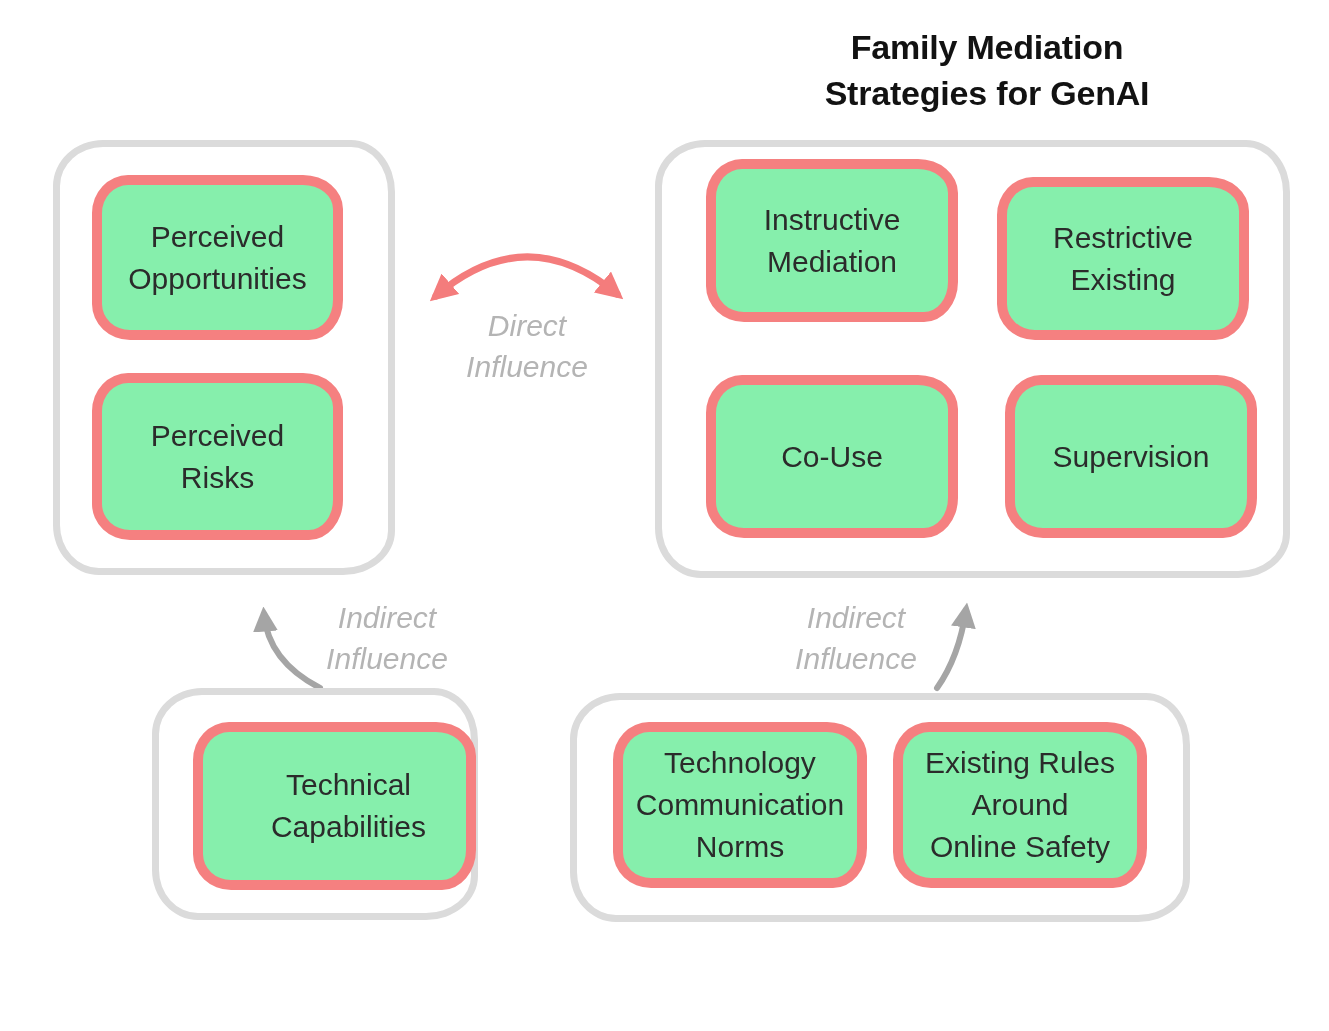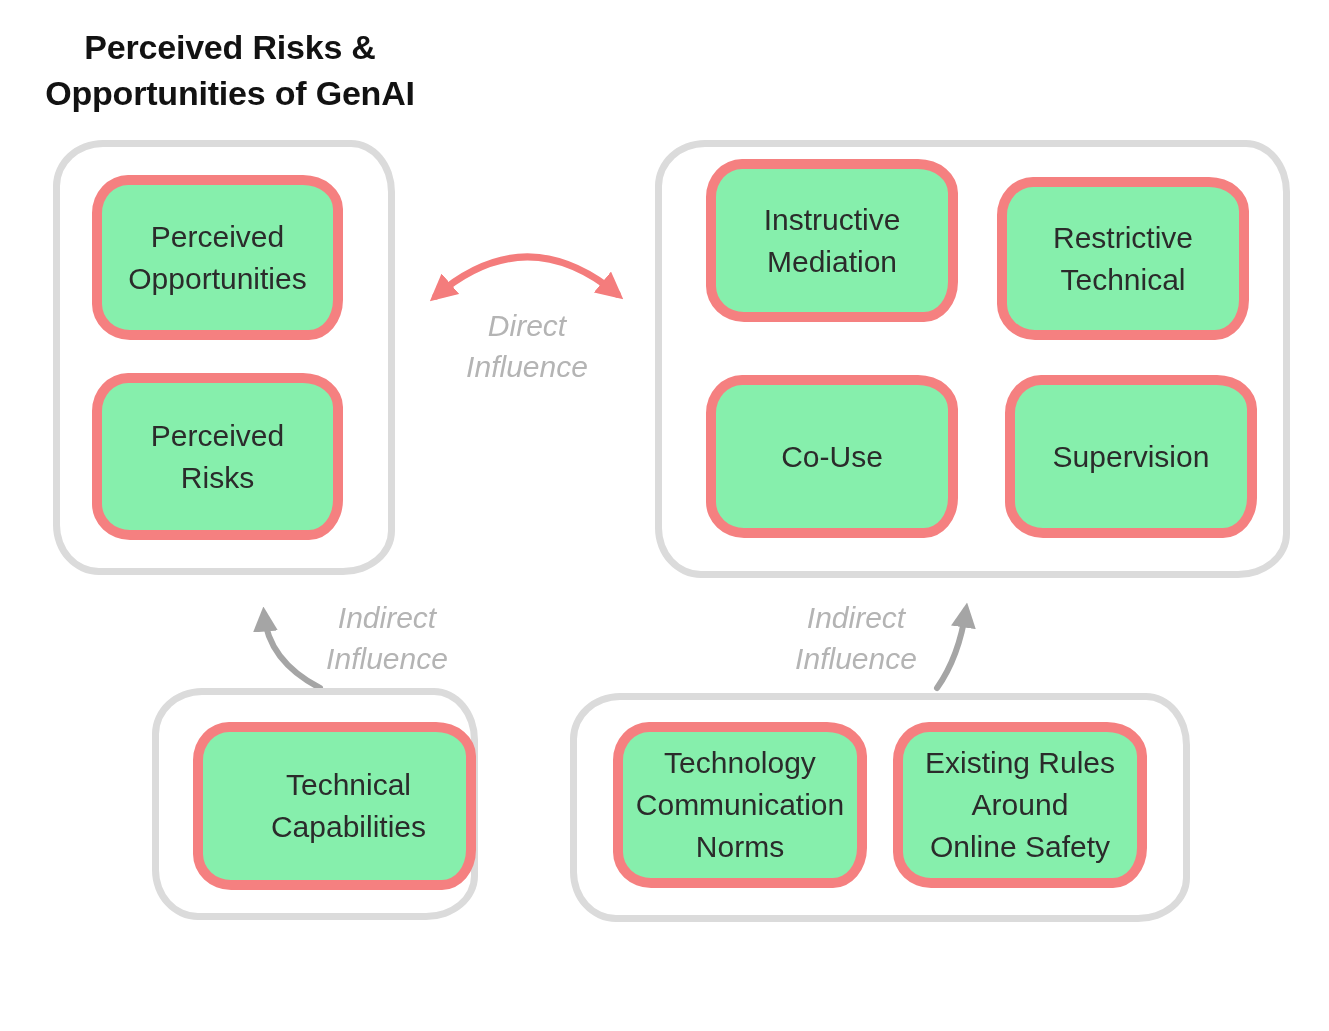--- a/index.html
+++ b/index.html
@@ -73,34 +73,34 @@
       </marker>
       <marker id="head-gray" viewBox="0 0 10 10" refX="7" refY="5" markerWidth="25" markerHeight="25" markerUnits="userSpaceOnUse" orient="auto-start-reverse">
         <path class="gray-head" d="M0,0 L10,5 L0,10 Z"></path>
       </marker>
     </defs>
     <path class="arrow-red" d="M 436 296 Q 526 219 617 294" fill="none" stroke-width="7" stroke-linecap="round" marker-start="url(#head-red)" marker-end="url(#head-red)"></path>
     <path class="arrow-gray" d="M 320 688 Q 268 661 264 614" fill="none" stroke-width="6" stroke-linecap="round" marker-end="url(#head-gray)"></path>
     <path class="arrow-gray" d="M 937 688 Q 959 657 966 610" fill="none" stroke-width="6" stroke-linecap="round" marker-end="url(#head-gray)"></path>
   </svg>
 
-  <div class="title" style="left:0px;top:24px;width:460px;">Perceived Risks &amp;
-Opportunities of GenAI</div>
+  <div class="title" style="left:757px;top:24px;width:460px;">Family Mediation
+Strategies for GenAI</div>
 
   <div class="group" style="left:53px;top:140px;width:328px;height:421px;"></div>
   <div class="node" style="left:92px;top:175px;width:231px;height:145px;">Perceived
 Opportunities</div>
   <div class="node" style="left:92px;top:373px;width:231px;height:147px;">Perceived
 Risks</div>
 
   <div class="group" style="left:655px;top:140px;width:621px;height:424px;"></div>
   <div class="node" style="left:706px;top:159px;width:232px;height:143px;">Instructive
 Mediation</div>
   <div class="node" style="left:997px;top:177px;width:232px;height:143px;">Restrictive
-Technical</div>
+Existing</div>
   <div class="node" style="left:706px;top:375px;width:232px;height:143px;">Co-Use</div>
   <div class="node" style="left:997px;top:375px;width:232px;height:143px;margin-left:8px;">Supervision</div>
 
   <div class="group" style="left:152px;top:688px;width:312px;height:218px;"></div>
   <div class="node" style="left:193px;top:722px;width:235px;height:148px;padding-left:28px;">Technical
 Capabilities</div>
 
   <div class="group" style="left:570px;top:693px;width:606px;height:215px;"></div>
   <div class="node" style="left:893px;top:722px;width:234px;height:146px;">Existing Rules
 Around

